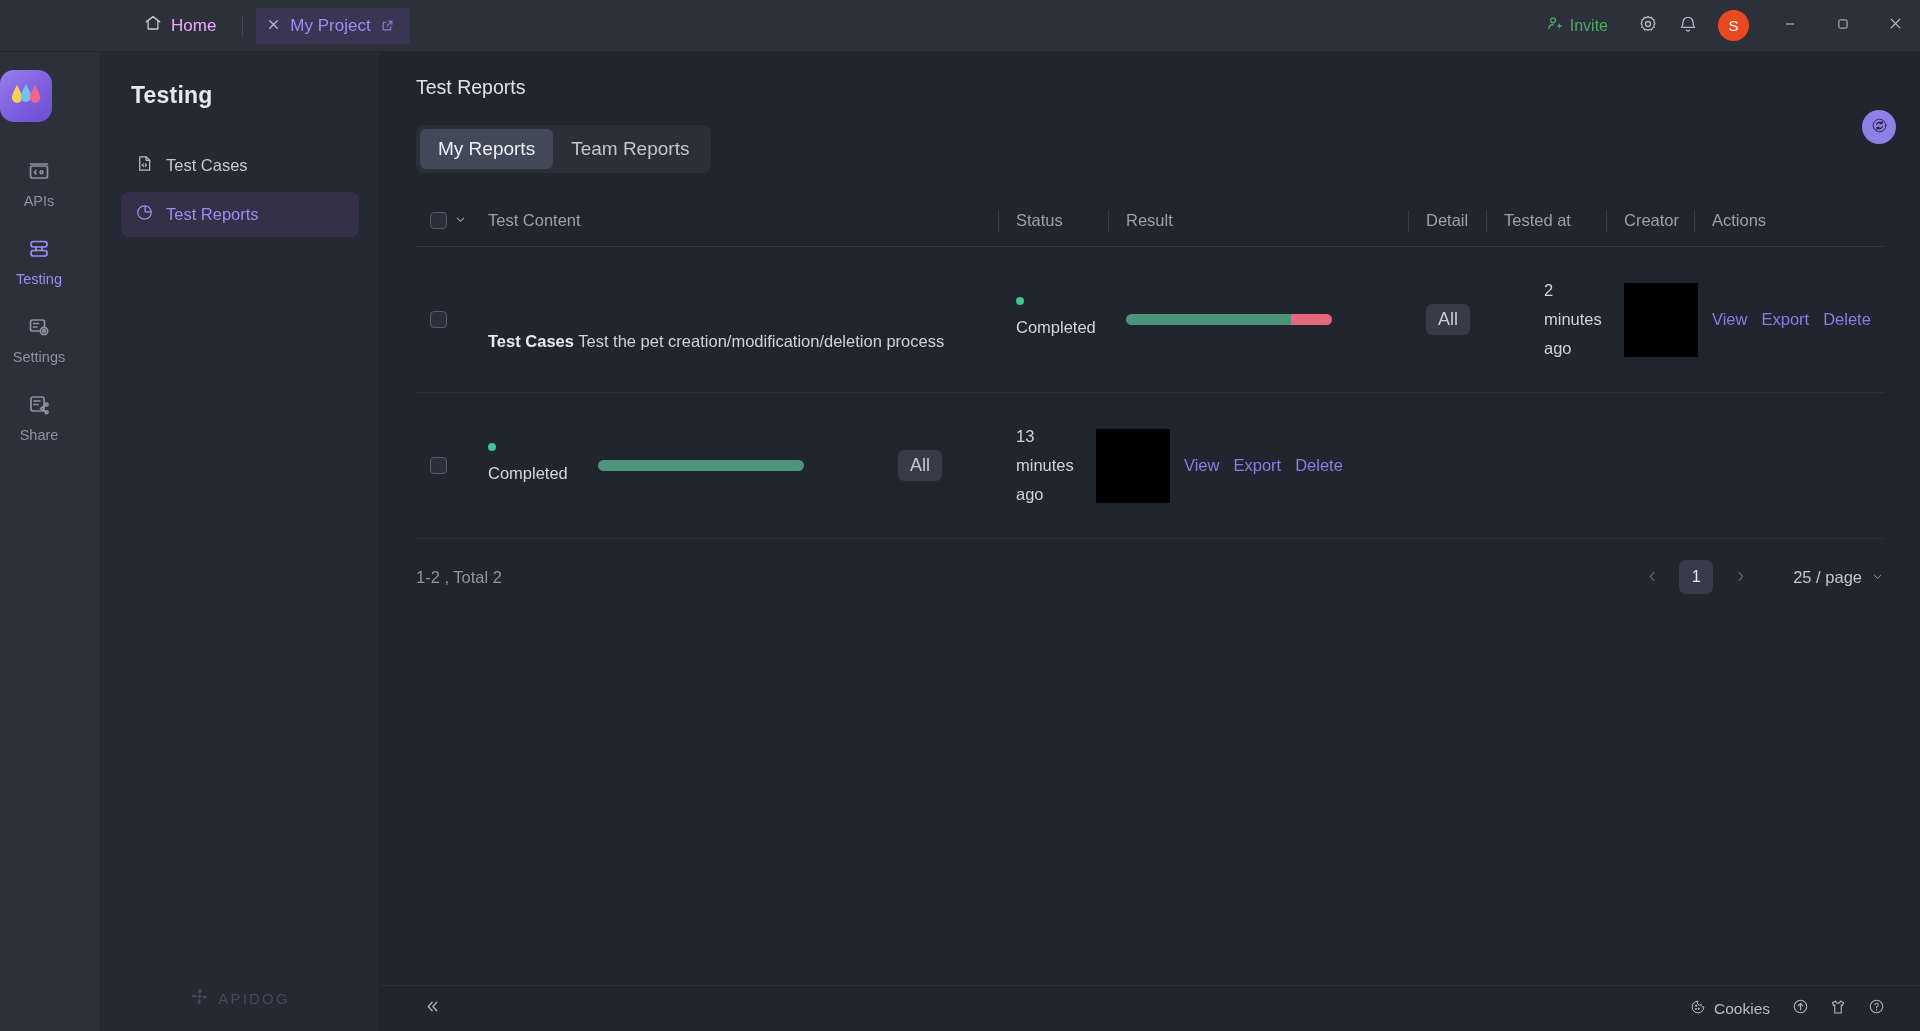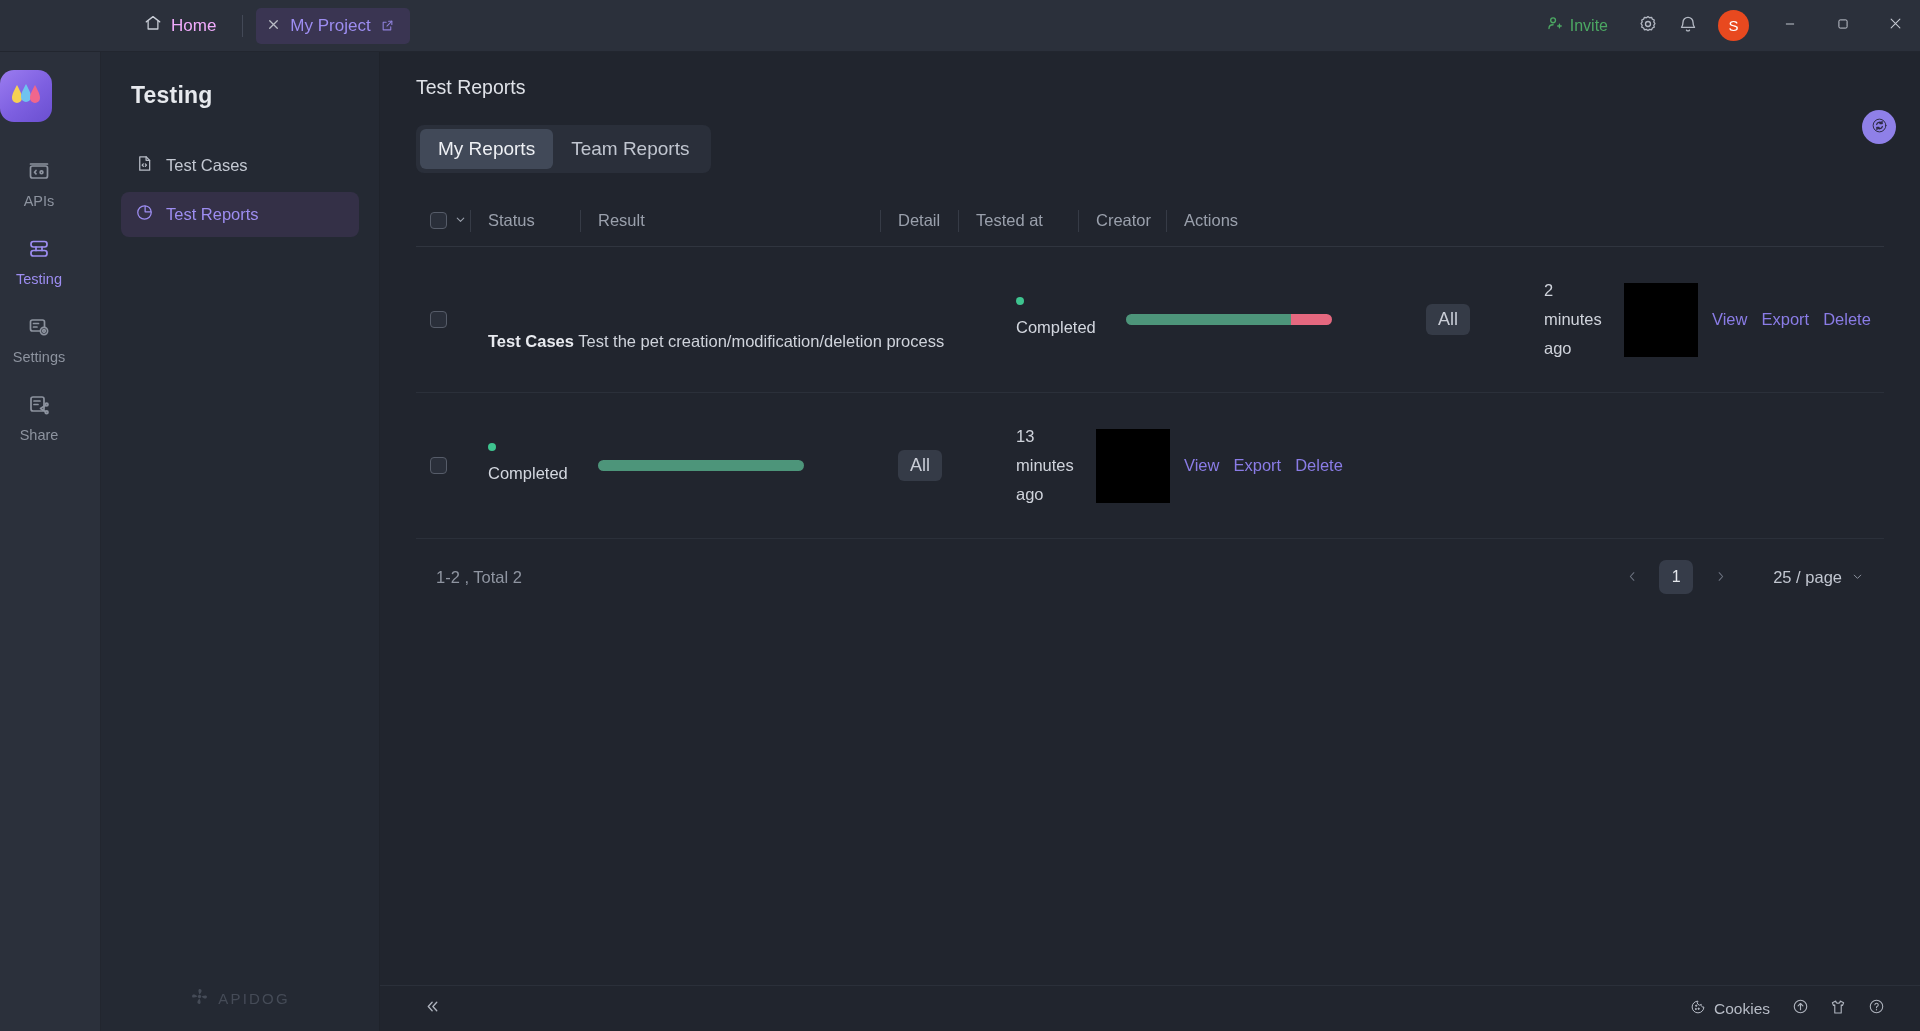--- a/index.html
+++ b/index.html
@@ -22,21 +22,21 @@
   .tb-left { width: 101px; height: 100%; background: #2b303b; }
   .tb-tabs { display: flex; align-items: center; height: 100%; padding-left: 30px; gap: 0; }
   .home-btn {
     display: flex; align-items: center; gap: 9px;
     padding: 7px 13px; border-radius: 7px;
     color: #f0abfc; font-size: 17px; cursor: pointer;
   }
   .tab-divider { width: 1px; height: 22px; background: #434957; margin: 0 13px; }
   .proj-tab {
     display: flex; align-items: center; gap: 10px;
-    background: #3a3552; border-radius: 5px;
+    background: #3a3552; border-radius: 0;
     padding: 8px 16px 8px 11px; cursor: pointer;
   }
   .proj-tab .x { color: #b9bcc5; font-size: 17px; line-height: 1; }
   .proj-tab .nm { color: #9d8df1; font-size: 17px; }
   .proj-tab .ext { opacity: .85; display: flex; }
   .tb-spacer { flex: 1; }
   .tb-right { display: flex; align-items: center; gap: 4px; padding-right: 0; height: 100%; }
   .invite {
     display: flex; align-items: center; gap: 7px;
     color: #4ca863; font-size: 16px; padding: 7px 12px;
@@ -160,21 +160,21 @@
     background: #353b47; color: #c9cdd6; border-radius: 6px;
     padding: 5px 12px; font-size: 18px; cursor: pointer;
   }
   .time-txt { line-height: 1.75; max-width: 92px; margin-left: 40px; }
   .redact { width: 74px; height: 74px; background: #000; }
   .acts { display: flex; gap: 14px; }
   .acts a { color: #8a7ce6; text-decoration: none; cursor: pointer; font-size: 16.5px; }
 
   .pager {
     display: flex; align-items: center; justify-content: space-between;
-    margin: 0 56px; height: 76px; color: #8f95a1; font-size: 16.5px;
+    margin: 0 36px; height: 76px; color: #8f95a1; font-size: 16.5px;
   }
   .pg-right { display: flex; align-items: center; gap: 12px; }
   .pg-arrow {
     width: 30px; height: 30px; border-radius: 6px; display: flex;
     align-items: center; justify-content: center; color: #6d7380; cursor: pointer; font-size: 15px;
   }
   .pg-num {
     min-width: 34px; height: 34px; border-radius: 7px; background: #363c49;
     display: flex; align-items: center; justify-content: center;
     color: #e4e7ec; cursor: pointer; font-size: 16px;
@@ -403,20 +403,21 @@
       <div class="tbl">
         <div class="thead">
           <div class="c-chk">
             <span class="chkbox"></span>
             <span>
               <svg width="13" height="13" viewBox="0 0 24 24" fill="none" stroke="#9aa0ac" stroke-width="2" stroke-linecap="round" stroke-linejoin="round">
                   <path d="M6 9.5 12 15.5 18 9.5"></path>
                 </svg>
             </span>
           </div>
+          <div class="th c-cont">Test Content</div>
           <div class="th c-stat sep">Status</div>
           <div class="th c-res sep">Result</div>
           <div class="th c-det sep">Detail</div>
           <div class="th c-time sep">Tested at</div>
           <div class="th c-crea sep">Creator</div>
           <div class="th c-act sep">Actions</div>
         </div>
 
         <div class="trow">
           <div class="td c-chk">

